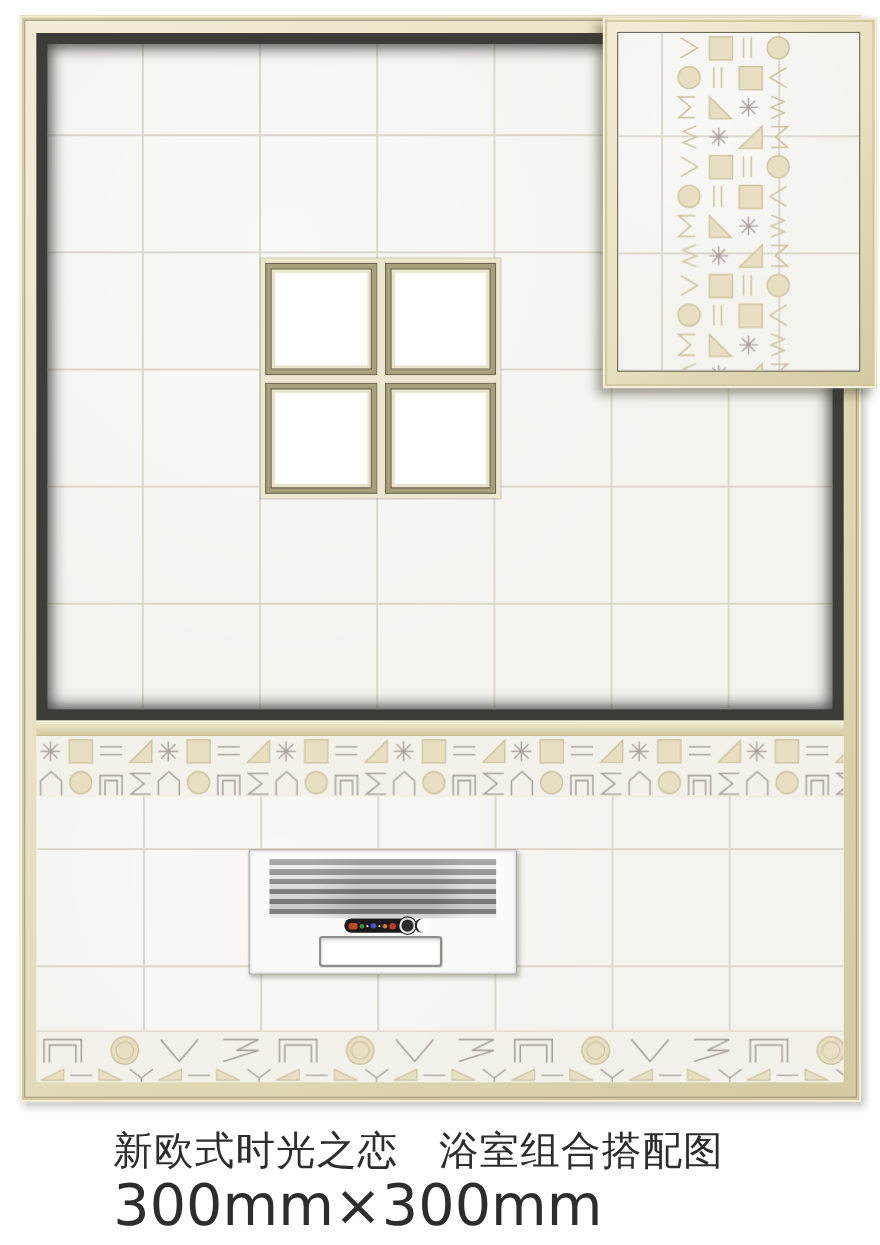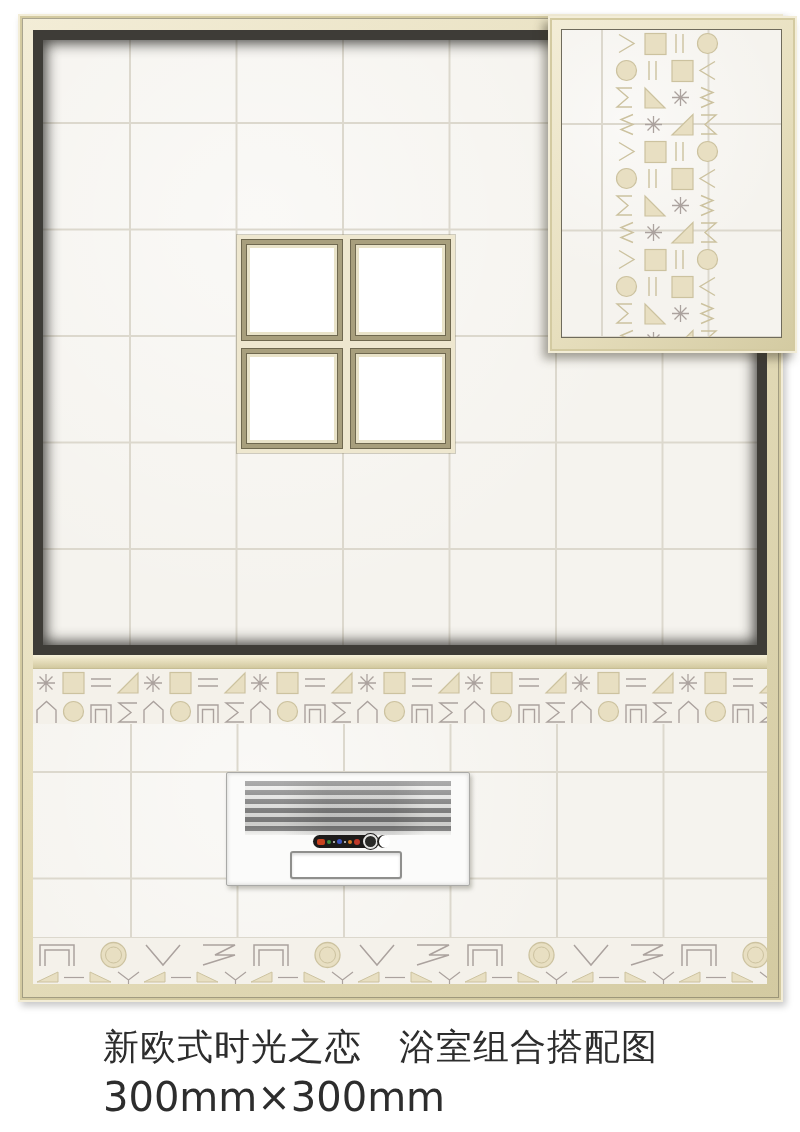--- a/index.html
+++ b/index.html
@@ -97,21 +97,21 @@
     background:#2a2a28;border:2px solid #e6e6e4;box-sizing:border-box;box-shadow:0 0 0 1px #1d1b1a;}
   .crescent{position:absolute;left:64px;top:0;width:13px;height:13px;border-radius:50%;
     background:#fff;box-shadow:inset 2px 0 0 #24221f;}
   .light-vent{position:absolute;left:63px;top:78px;width:108px;height:24px;background:#fff;
     border:2px solid #8f8f8d;border-radius:3px;
     box-shadow:inset 0 2px 3px rgba(0,0,0,.15),0 1px 1px rgba(0,0,0,.12);}
 
   
   .caption{position:absolute;left:103px;top:1022px;color:var(--text);z-index:2;}
   .caption .line1{font-size:36px;line-height:50px;letter-spacing:1px;}
-  .caption .line2{font-size:40px;line-height:50px;letter-spacing:0;}
+  .caption .line2{font-size:52px;line-height:50px;letter-spacing:0;}
 </style>
 </head>
 <body>
 
 <div class="stage">
 
   <svg width="0" height="0" style="position:absolute" aria-hidden="true">
     <defs>
 
       <pattern id="p-mid1" width="107" height="28" patternUnits="userSpaceOnUse">

